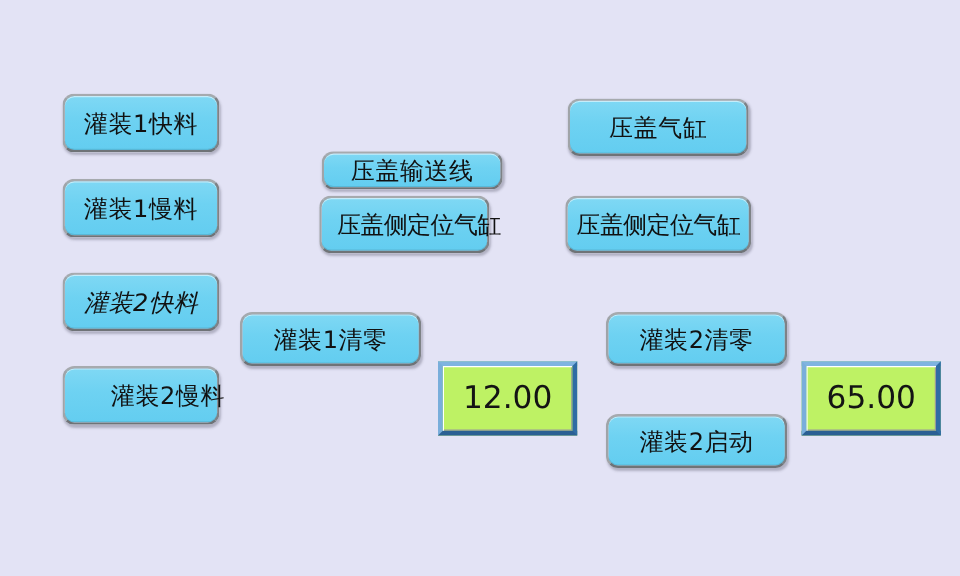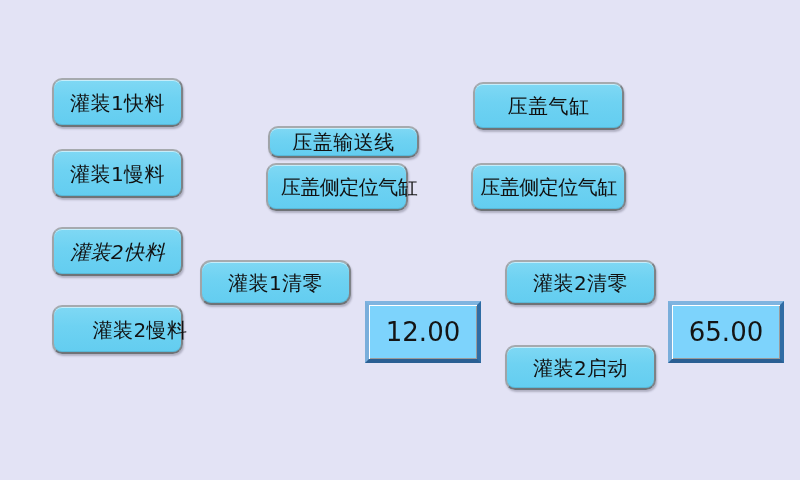--- a/index.html
+++ b/index.html
@@ -52,21 +52,21 @@
   }
   
   .btn.long .btn-label {
     letter-spacing: -0.5px;
   }
 
   
   .numfield {
     position: absolute;
     box-sizing: border-box;
-    background: #7dd3fc;
+    background: #bef264;
     border-style: solid;
     border-width: 4px;
     border-top-color: #7fb4e0;
     border-left-color: #79aedb;
     border-right-color: #2f6ca4;
     border-bottom-color: #2a5f93;
     box-shadow:
       inset 1px 1px 0 #ffffff,
       inset -1px -1px 0 #9a9a9a;
     display: flex;
@@ -109,21 +109,21 @@
   </div>
 
   <div class="btn" style="left:473px; top:82px; width:151px; height:48px;">
     <span class="btn-label">压盖气缸</span>
   </div>
 
   <div class="btn long" style="left:471px; top:163px; width:155px; height:48px;">
     <span class="btn-label">压盖侧定位气缸</span>
   </div>
 
-  <div class="btn" style="left:200px; top:260px; width:151px; height:45px;border-radius:11px;">
+  <div class="btn" style="left:200px; top:260px; width:151px; height:45px;">
     <span class="btn-label">灌装1清零</span>
   </div>
 
 
   <div class="numfield" style="left:365px; top:301px; width:116px; height:62px;">
     <span>12.00</span>
   </div>
 
   <div class="btn" style="left:505px; top:260px; width:151px; height:45px;">
     <span class="btn-label">灌装2清零</span>

